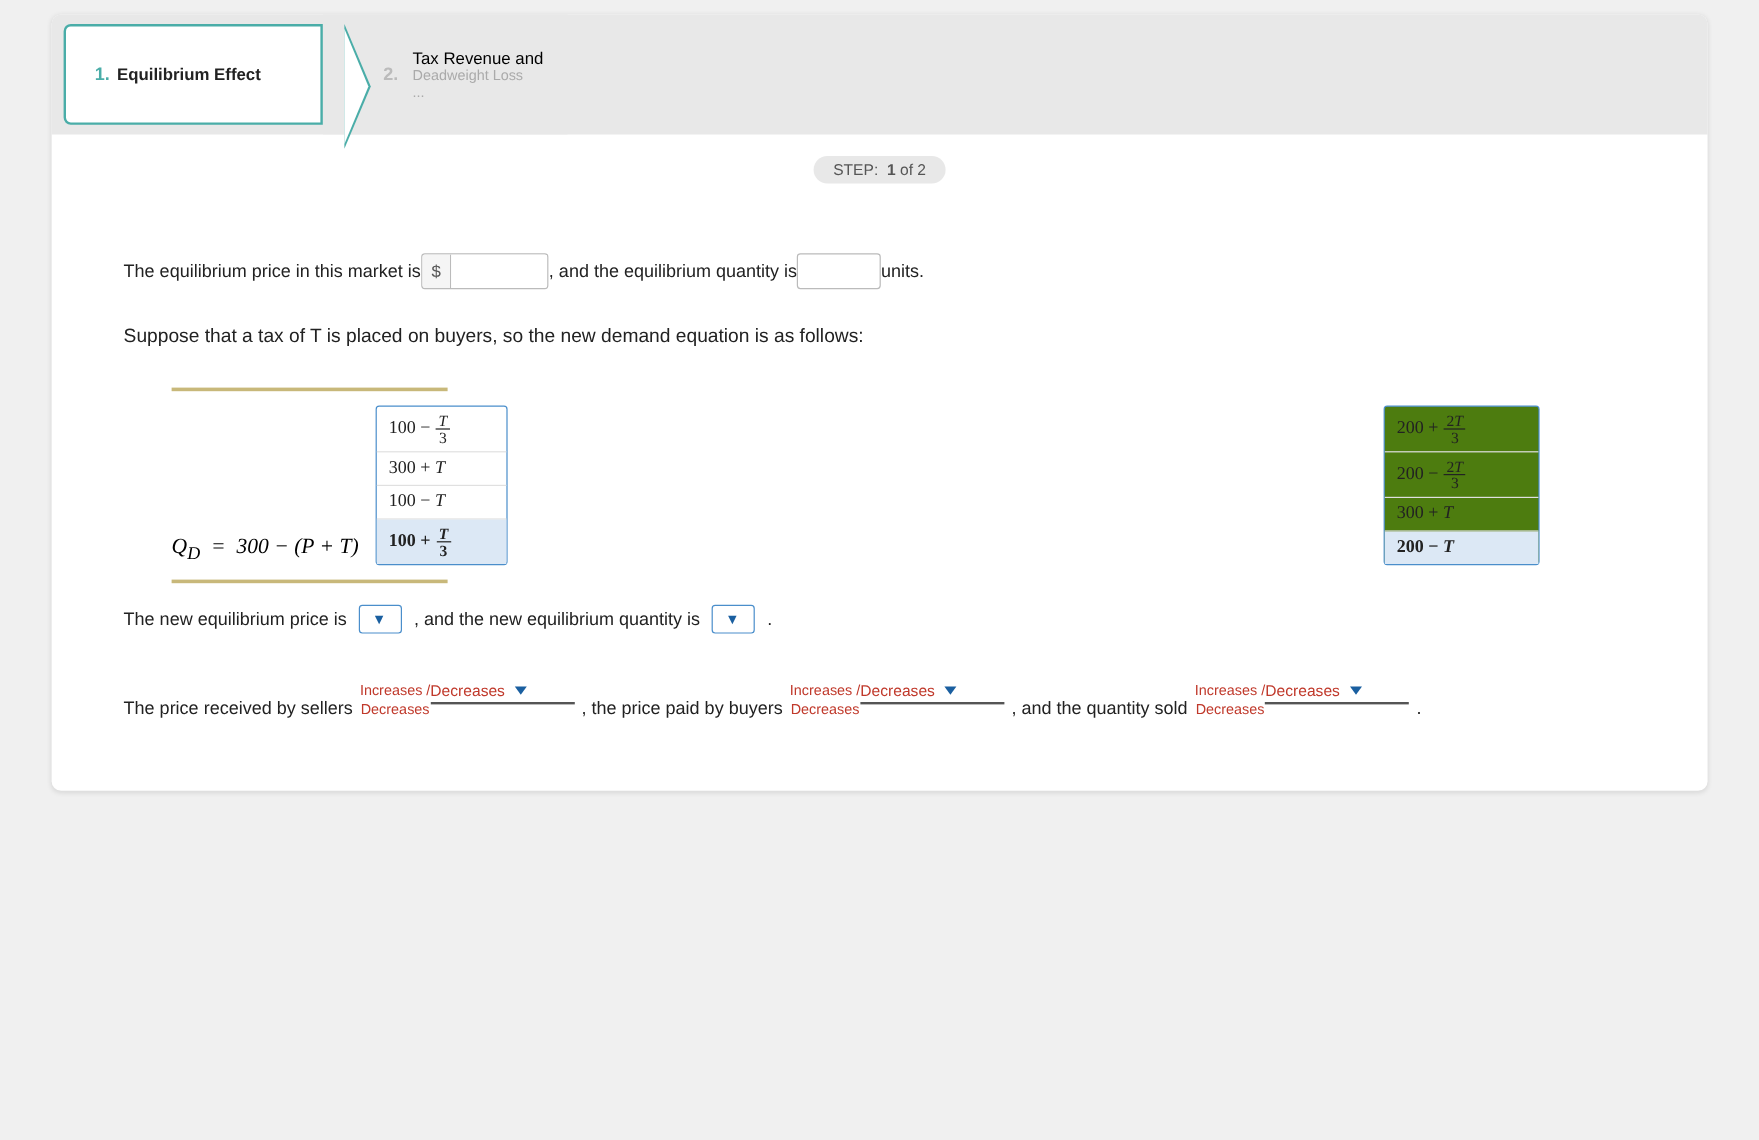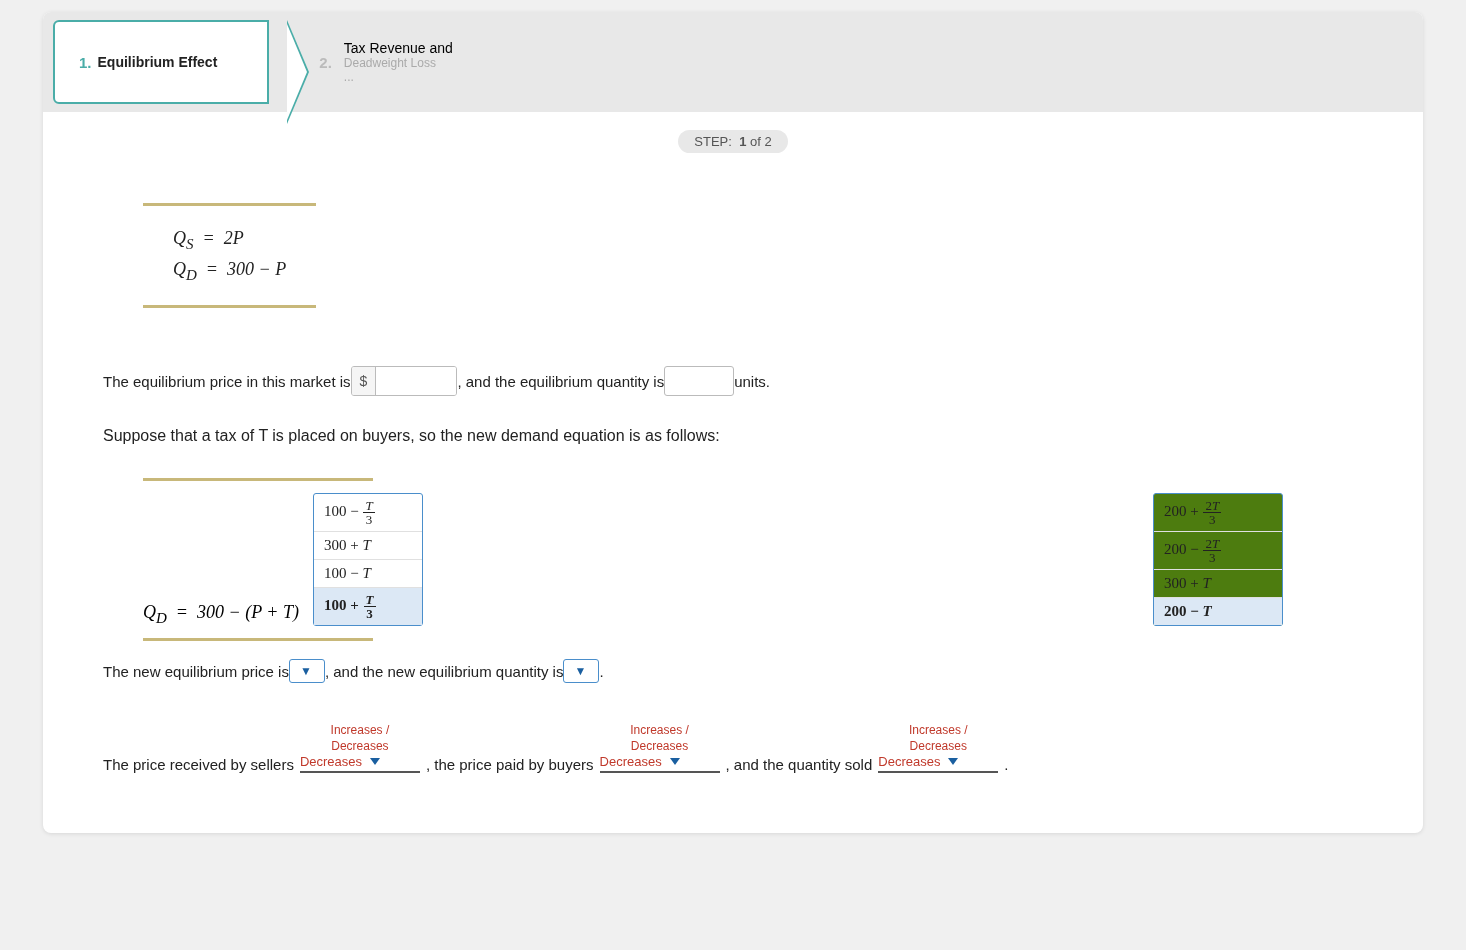--- a/index.html
+++ b/index.html
@@ -201,20 +201,21 @@
       background: #4d7c0f;
       min-width: 130px;
       font-family: 'Times New Roman', serif;
       font-size: 15px;
     }
 
     
     .equilibrium-line {
       display: flex;
       align-items: center;
+      gap: 10px;
       margin: 16px 0;
       font-family: Arial, sans-serif;
       font-size: 15px;
       color: #222;
     }
 
     
     .dropdown-btn {
       display: inline-flex;
       align-items: center;
@@ -238,22 +239,22 @@
       align-items: center;
       margin-top: 36px;
       font-family: Arial, sans-serif;
       font-size: 15px;
       color: #222;
       flex-wrap: wrap;
       gap: 6px;
     }
     .dropdown-group {
       display: inline-flex;
-      flex-direction: column;
-      align-items: center;
+      flex-direction: row;
+      align-items: flex-start;
     }
     .dropdown-underline {
       display: inline-flex;
       align-items: center;
       border-bottom: 2px solid #555;
       padding-bottom: 2px;
       gap: 4px;
       min-width: 120px;
     }
     .dropdown-underline-text {
@@ -326,28 +327,20 @@
         <span> of </span>
         <span>2</span>
       </span>
     </div>
 
     <div class="content">
 
       
 
       
-      <div class="equation-box">
-        <div class="equation-line">
-          <i>Q</i><sub>S</sub>&nbsp;&nbsp;=&nbsp;&nbsp;2<i>P</i>
-        </div>
-        <div class="equation-line">
-          <i>Q</i><sub>D</sub>&nbsp;&nbsp;=&nbsp;&nbsp;300 − <i>P</i>
-        </div>
-      </div>
 
       
       <div class="input-section">
         <span>The equilibrium price in this market is</span>
         <span class="dollar-input">
           <span class="dollar-sign">$</span>
           <input class="text-input" type="text" style="">
         </span>
         <span>, and the equilibrium quantity is</span>
         <input class="plain-input" type="text" style="">

